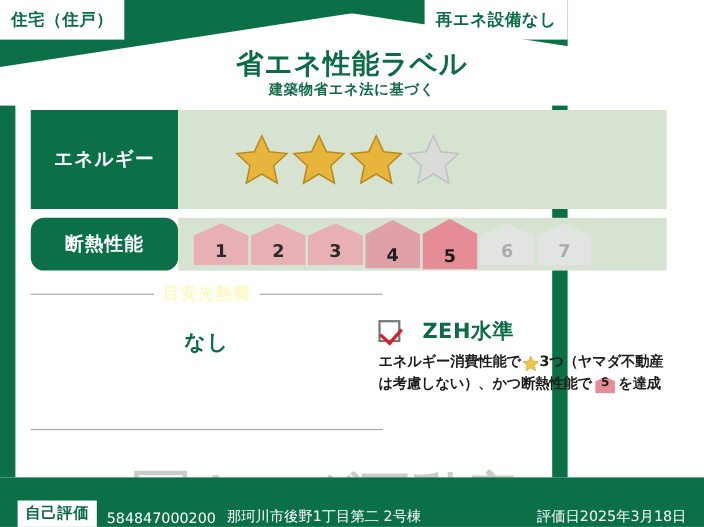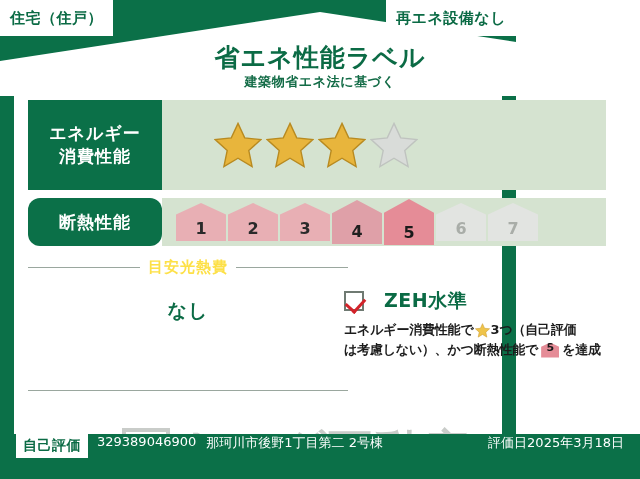--- a/index.html
+++ b/index.html
@@ -110,21 +110,21 @@
   .grade.tall { height: 44px; }
   .grade.tallest { height: 46px; }
 
   
   #cost-head {
     position: absolute; left: 14px; top: 160px; width: 320px;
     display: flex; align-items: center; gap: 8px;
   }
   #cost-head .rule { flex: 1 1 auto; height: 1px; background: #9aa79e; }
   #cost-head .cost-title {
-    color: #fde047; font-size: 15px; font-weight: bold; letter-spacing: 1px;
+    color: #fef9c3; font-size: 15px; font-weight: bold; letter-spacing: 1px;
     white-space: nowrap;
   }
   #cost-value {
     position: absolute; left: 14px; top: 200px; width: 320px;
     text-align: center;
     color: #0B6B45; font-size: 19px; font-weight: bold; letter-spacing: 1px;
   }
   #cost-underline {
     position: absolute; left: 14px; top: 292px; width: 320px; height: 1px;
     background: #9aa79e;
@@ -181,21 +181,21 @@
   }
   #wm-text {
     font-size: 47px; font-weight: bold; color: #C9CCC9; letter-spacing: 1px;
     line-height: 48px;
   }
 
   
   #footer {
     position: absolute; left: 0; bottom: 0; width: 640px; height: 45px;
     background: #0B7048;
-    display: flex; align-items: flex-start;
+    display: flex; align-items: flex-end;
     padding: 0 16px;
     z-index: 7;
   }
   #footer-badge {
     background: #ffffff; color: #0B6B45;
     font-size: 14px; font-weight: bold; letter-spacing: 0.5px;
     padding: 3px 7px; margin-right: 9px;
     flex: 0 0 auto;
   }
   #footer-id {
@@ -219,21 +219,20 @@
   <div id="title-block">
     <div id="title-main">省エネ性能ラベル</div>
     <div id="title-sub">建築物省エネ法に基づく</div>
   </div>
 
   <div id="content">
 
     <div class="perf-row" id="row-energy">
       <div class="row-label">
         <span>エネルギー</span>
-        <span>消費性能</span>
       </div>
       <div class="row-value">
         <div id="stars">
             <svg class="star" viewBox="0 0 24 24">
               <polygon points="12,1.2 15.35,8.45 23.4,9.3 17.4,14.8 19.05,22.8 12,18.6 4.95,22.8 6.6,14.8 0.6,9.3 8.65,8.45" fill="#E8B53C" stroke="#B88A20" stroke-width="0.7"></polygon>
             </svg>
             <svg class="star" viewBox="0 0 24 24">
               <polygon points="12,1.2 15.35,8.45 23.4,9.3 17.4,14.8 19.05,22.8 12,18.6 4.95,22.8 6.6,14.8 0.6,9.3 8.65,8.45" fill="#E8B53C" stroke="#B88A20" stroke-width="0.7"></polygon>
             </svg>
             <svg class="star" viewBox="0 0 24 24">
@@ -275,39 +274,39 @@
       <div id="zeh-head">
         <div id="zeh-check"></div>
         <div id="zeh-title">ZEH水準</div>
       </div>
       <div id="zeh-lines">
         <div class="zeh-line">
           <span>エネルギー消費性能で</span>
           <svg class="inline-star" viewBox="0 0 24 24">
             <polygon points="12,1 15.3,8.4 23.4,9.2 17.3,14.6 19,22.6 12,18.4 5,22.6 6.7,14.6 0.6,9.2 8.7,8.4" fill="#EFC44A" stroke="#C9992C" stroke-width="0.8"></polygon>
           </svg>
-          <span>3つ（自己評価</span>
+          <span>3つ（ヤマダ不動産</span>
         </div>
         <div class="zeh-line">
           <span>は考慮しない）、かつ断熱性能で</span>
           <span class="inline-grade">5</span>
           <span>を達成</span>
         </div>
       </div>
     </div>
 
     <div id="watermark">
       <div id="wm-logo">
         <div class="wm-inner"></div>
       </div>
       <div id="wm-text">ヤマダ不動産</div>
     </div>
 
   </div>
 
   <div id="footer">
     <div id="footer-badge">自己評価</div>
-    <div id="footer-id">329389046900</div>
+    <div id="footer-id">584847000200</div>
     <div id="footer-address">那珂川市後野1丁目第二 2号棟</div>
     <div id="footer-date">評価日2025年3月18日</div>
   </div>
 
 </div>
 
 </body></html>

